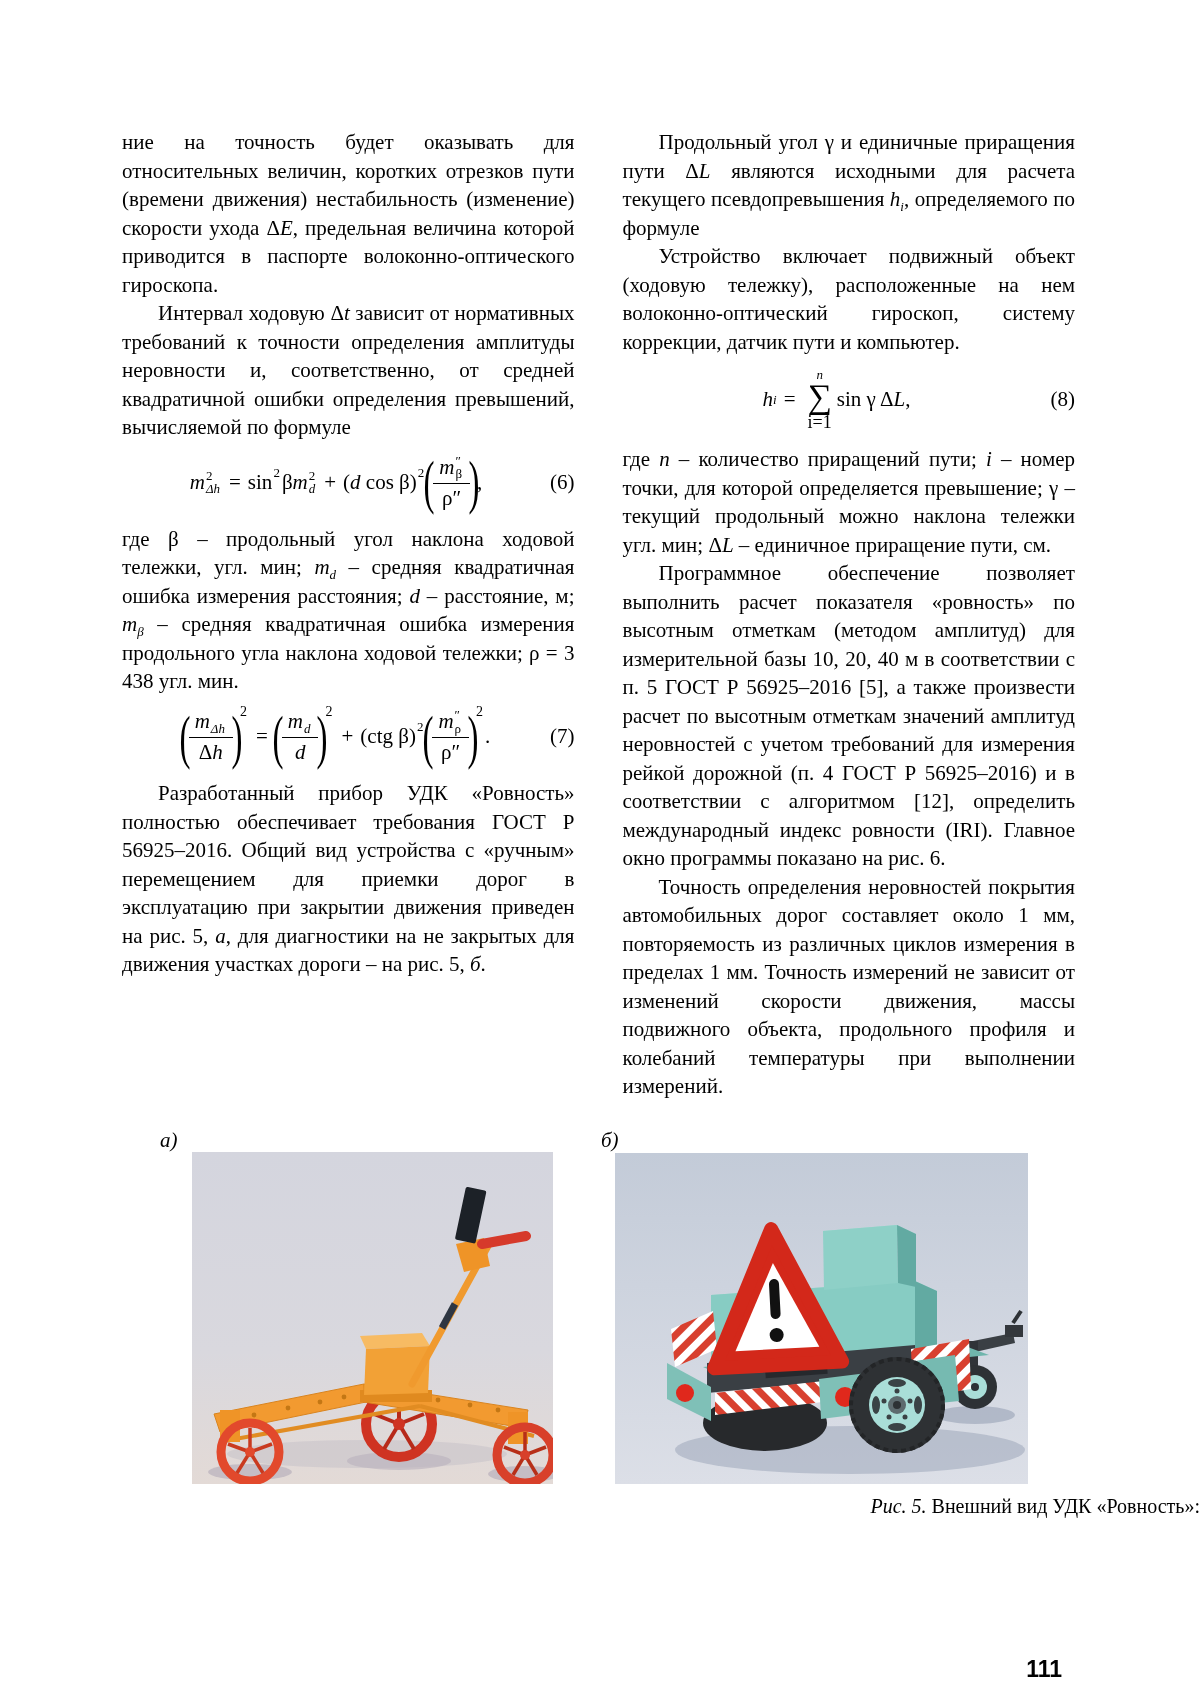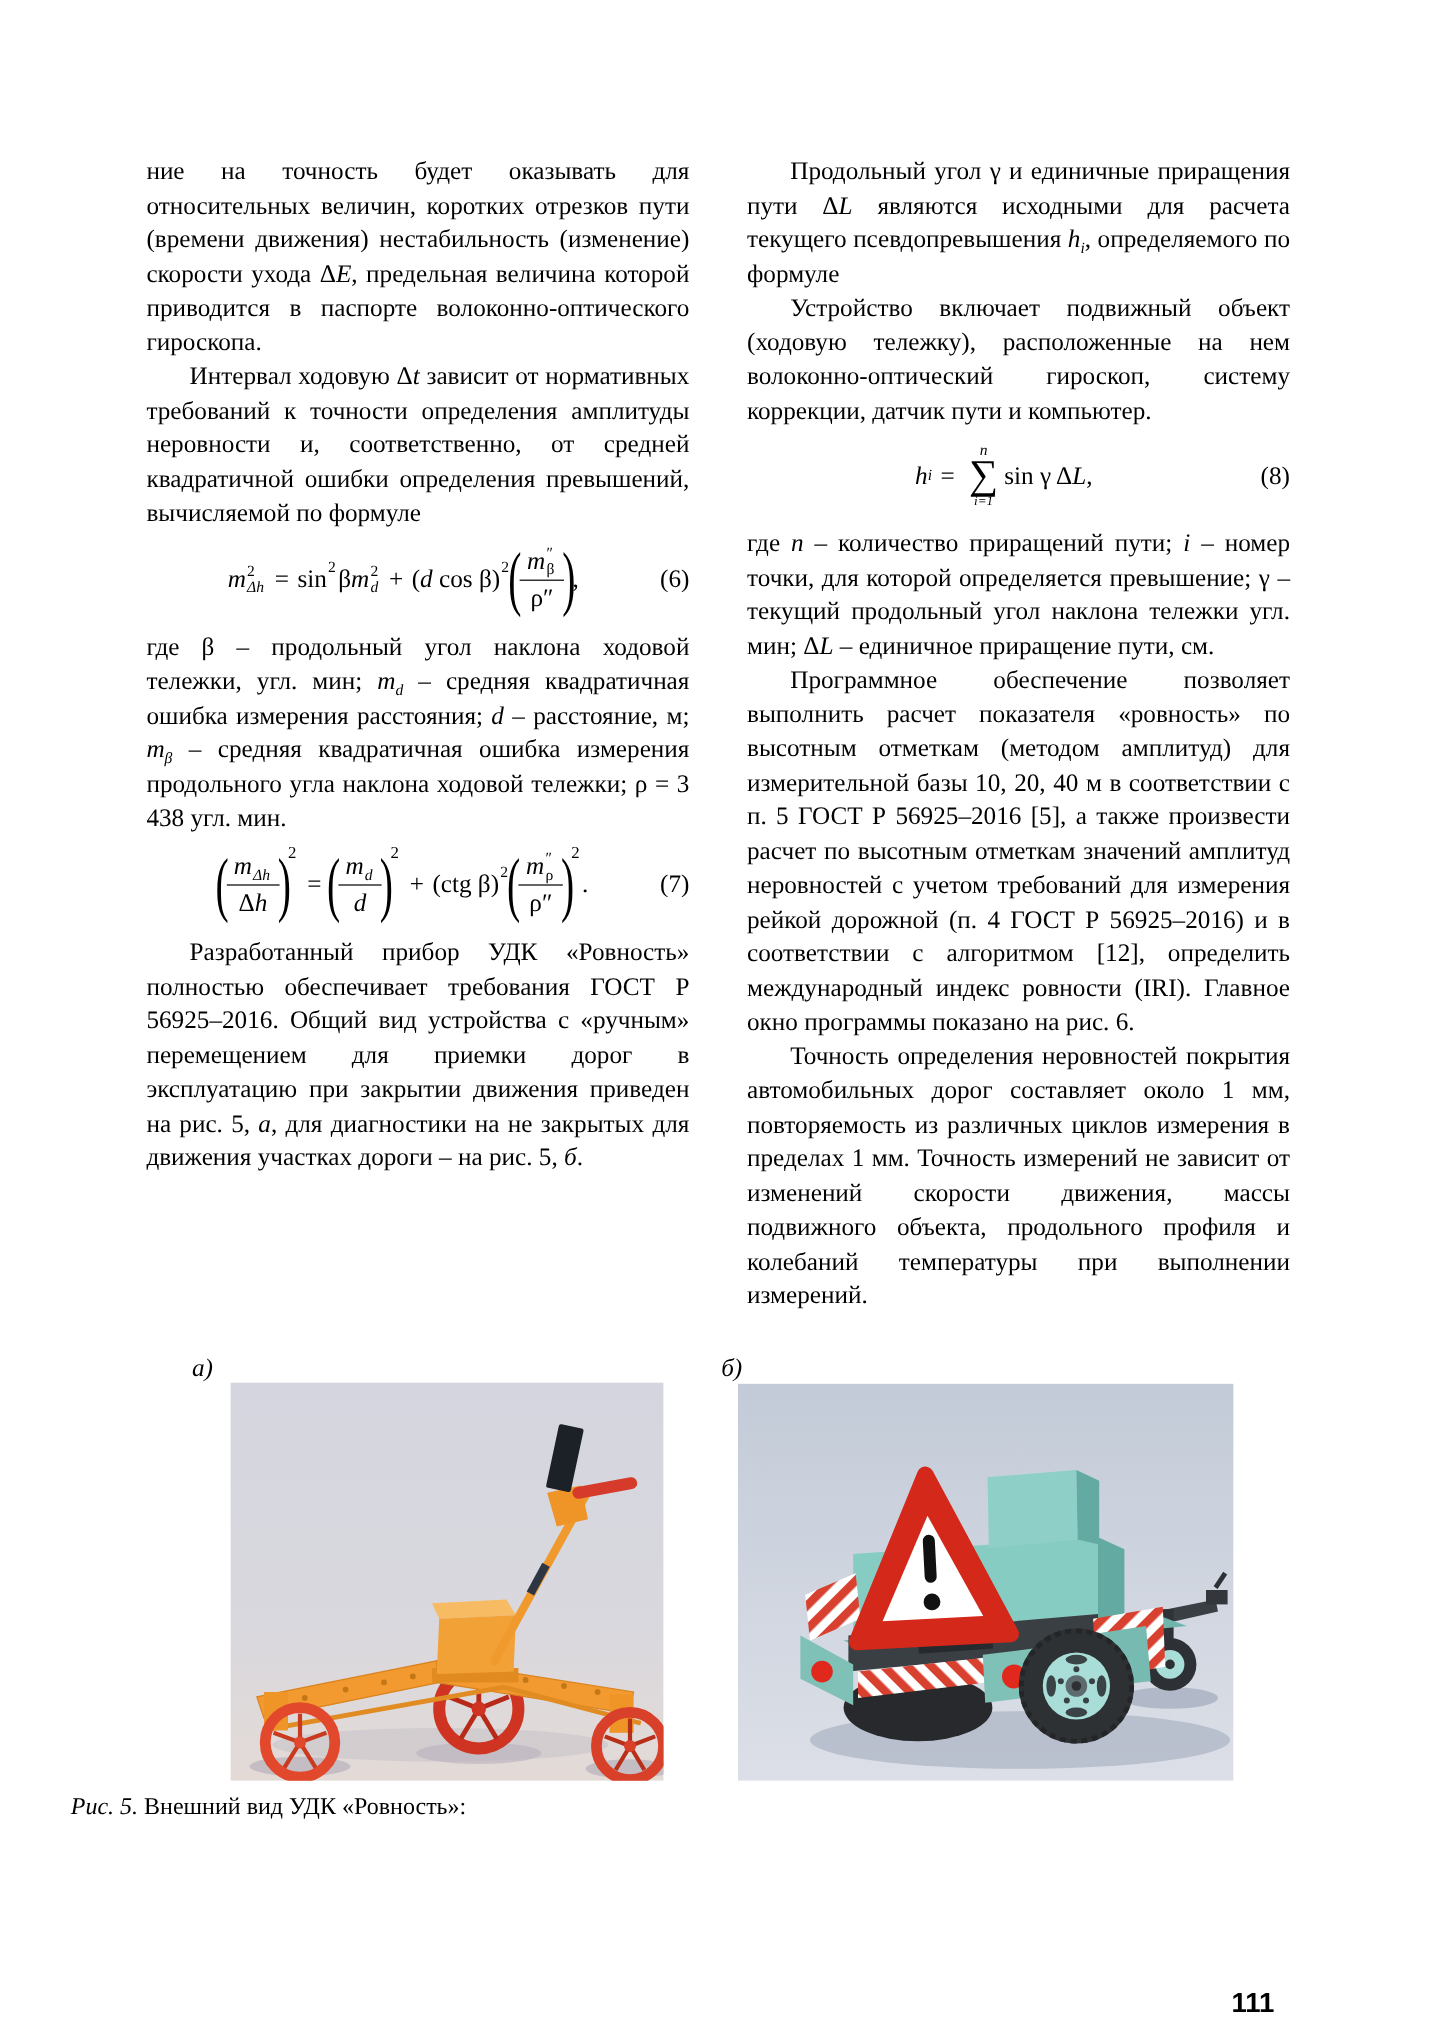--- a/index.html
+++ b/index.html
@@ -25,31 +25,31 @@
   .frac{display:inline-flex;flex-direction:column;align-items:center;text-align:center;
         vertical-align:middle;margin:0 1px;line-height:1.2;}
   .frac .fnum{display:flex;align-items:center;justify-content:center;
               border-bottom:1.5px solid #000;padding:0 6px 2px;}
   .frac .fden{padding-top:2px;}
   .bp{font-size:60px;line-height:0;display:inline-block;transform:scaleX(.55);
       margin:0 -7px;font-weight:300;}
   .sum{display:inline-flex;flex-direction:column;align-items:center;line-height:1;margin:0 5px;}
   .sum .stop{font-size:13px;font-style:italic;}
   .sum .sigma{font-size:34px;line-height:.95;}
-  .sum .sbot{font-size:11px;font-style:italic;}
+  .sum .sbot{font-size:18px;}
 
   
   .figlabel{position:absolute;font-size:21px;font-style:italic;}
   #label-a{left:160px;top:1128px;}
   #label-b{left:601px;top:1128px;}
   .fig{position:absolute;}
   #fig-a{left:192px;top:1152px;width:361px;height:332px;}
   #fig-b{left:615px;top:1153px;width:413px;height:331px;}
   .fig svg{display:block;width:100%;height:100%;}
-  .caption{position:absolute;left:16px;right:0;top:1492px;text-align:left;
+  .caption{position:absolute;left:0;right:0;top:1492px;text-align:right;
            font-size:20px;line-height:28px;margin-left:43px;}
   .pagenum{position:absolute;right:138px;top:1656px;font-size:23px;
            font-family:"Liberation Sans", sans-serif;font-weight:bold;}
 </style>
 </head>
 <body>
 
 <div class="page">
 
   <div class="cols">
@@ -159,21 +159,21 @@
               <span class="sigma">∑</span>
               <span class="sbot">i=1</span>
             </span>
           <span>sin γ Δ</span>
             <i>L</i>
             <span>,</span>
         </div>
         <div class="eqnum">(8)</div>
       </div>
 
-      <p class="noindent"><span>где </span><i>n</i><span> – количество приращений пути; </span><i>i</i><span> – номер точки, для которой определяется превышение; γ – текущий продольный угол наклона тележки угл. мин; Δ</span><i>L</i><span> – единичное приращение пути, см.</span></p>
+      <p class="noindent"><span>где </span><i>n</i><span> – количество приращений пути; </span><i>i</i><span> – номер точки, для которой определяется превышение; γ – текущий продольный можно наклона тележки угл. мин; Δ</span><i>L</i><span> – единичное приращение пути, см.</span></p>
       <p>Программное обеспечение позволяет выполнить расчет показателя «ровность» по высотным отметкам (методом амплитуд) для измерительной базы 10, 20, 40 м в соответствии с п. 5 ГОСТ Р 56925–2016 [5], а также произвести расчет по высотным отметкам значений амплитуд неровностей с учетом требований для измерения рейкой дорожной (п. 4 ГОСТ Р 56925–2016) и в соответствии с алгоритмом [12], определить международный индекс ровности (IRI). Главное окно программы показано на рис. 6.</p>
       <p>Точность определения неровностей покрытия автомобильных дорог составляет около 1 мм, повторяемость из различных циклов измерения в пределах 1 мм. Точность измерений не зависит от изменений скорости движения, массы подвижного объекта, продольного профиля и колебаний температуры при выполнении измерений.</p>
     </div>
   </div>
 
   <div class="figlabel" id="label-a">а)</div>
   <div class="figlabel" id="label-b">б)</div>
 
   <div class="fig" id="fig-a">
     <svg viewBox="0 0 361 332" xmlns="http://www.w3.org/2000/svg">

